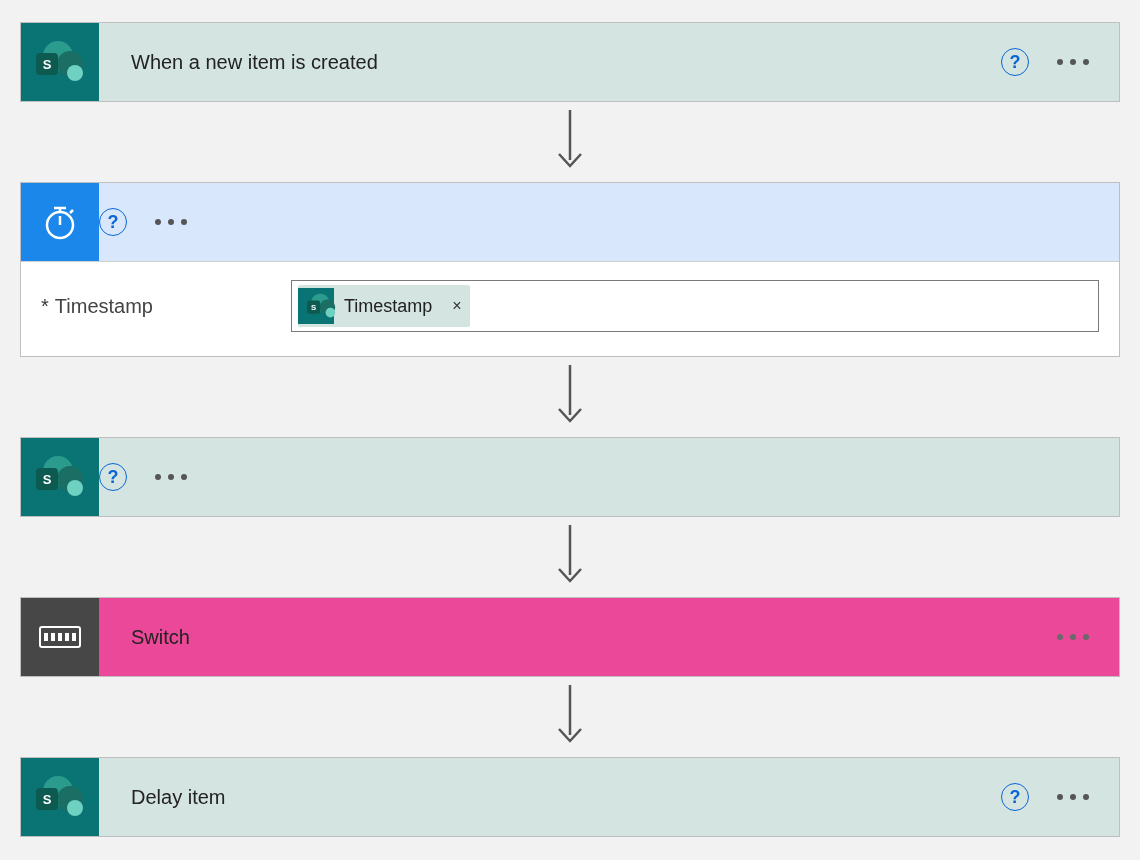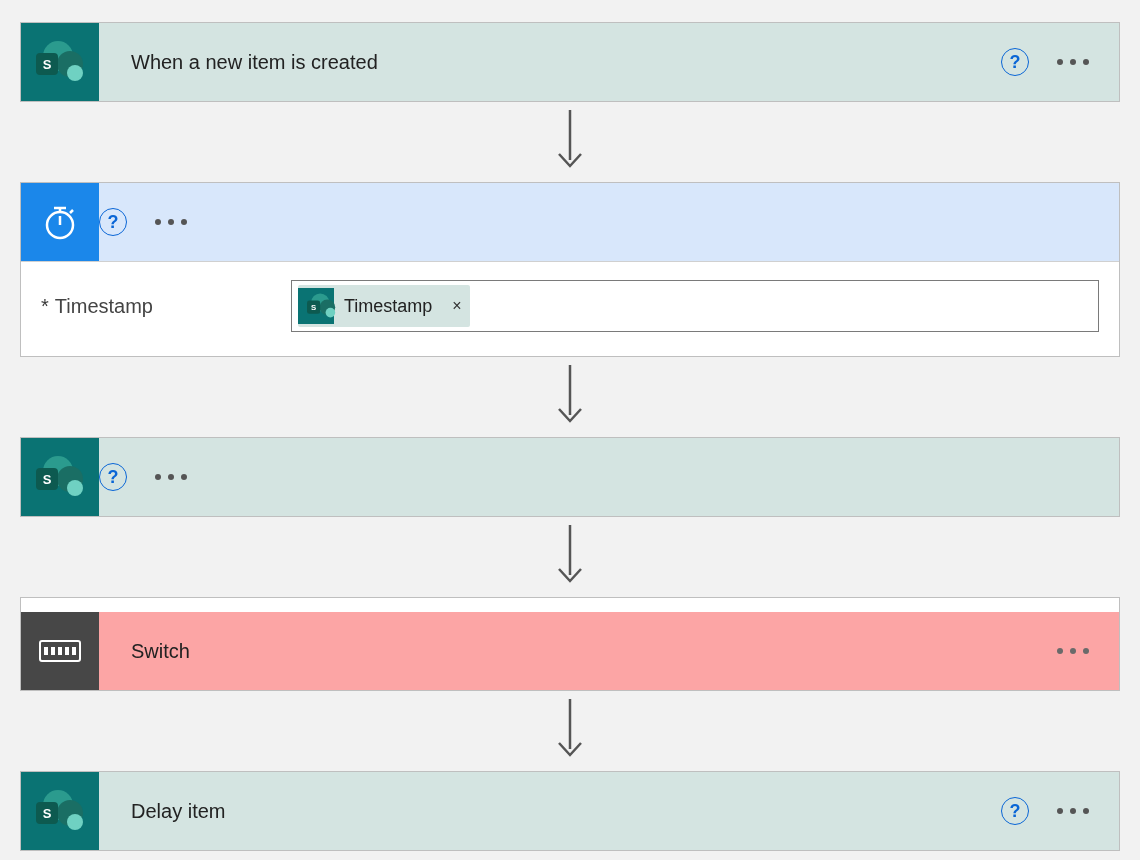--- a/index.html
+++ b/index.html
@@ -80,21 +80,21 @@
   .more-icon span {
     width: 6px;
     height: 6px;
     border-radius: 50%;
     background: #555;
     display: inline-block;
   }
   .more-icon.light span { background: #6a6a6a; }
   .bg-teal   { background: #d4e4e1; }
   .bg-blue   { background: #d8e7fb; }
-  .bg-grey   { background: #fca5a5; margin-top: 14px; }
+  .bg-grey   { background: #ec4899; }
   .panel {
     background: #fff;
     border-top: 1px solid #d0d0d0;
     padding: 18px 20px 24px 20px;
     display: flex;
     align-items: center;
     gap: 20px;
     box-sizing: border-box;
     justify-content: flex-start;
   }

